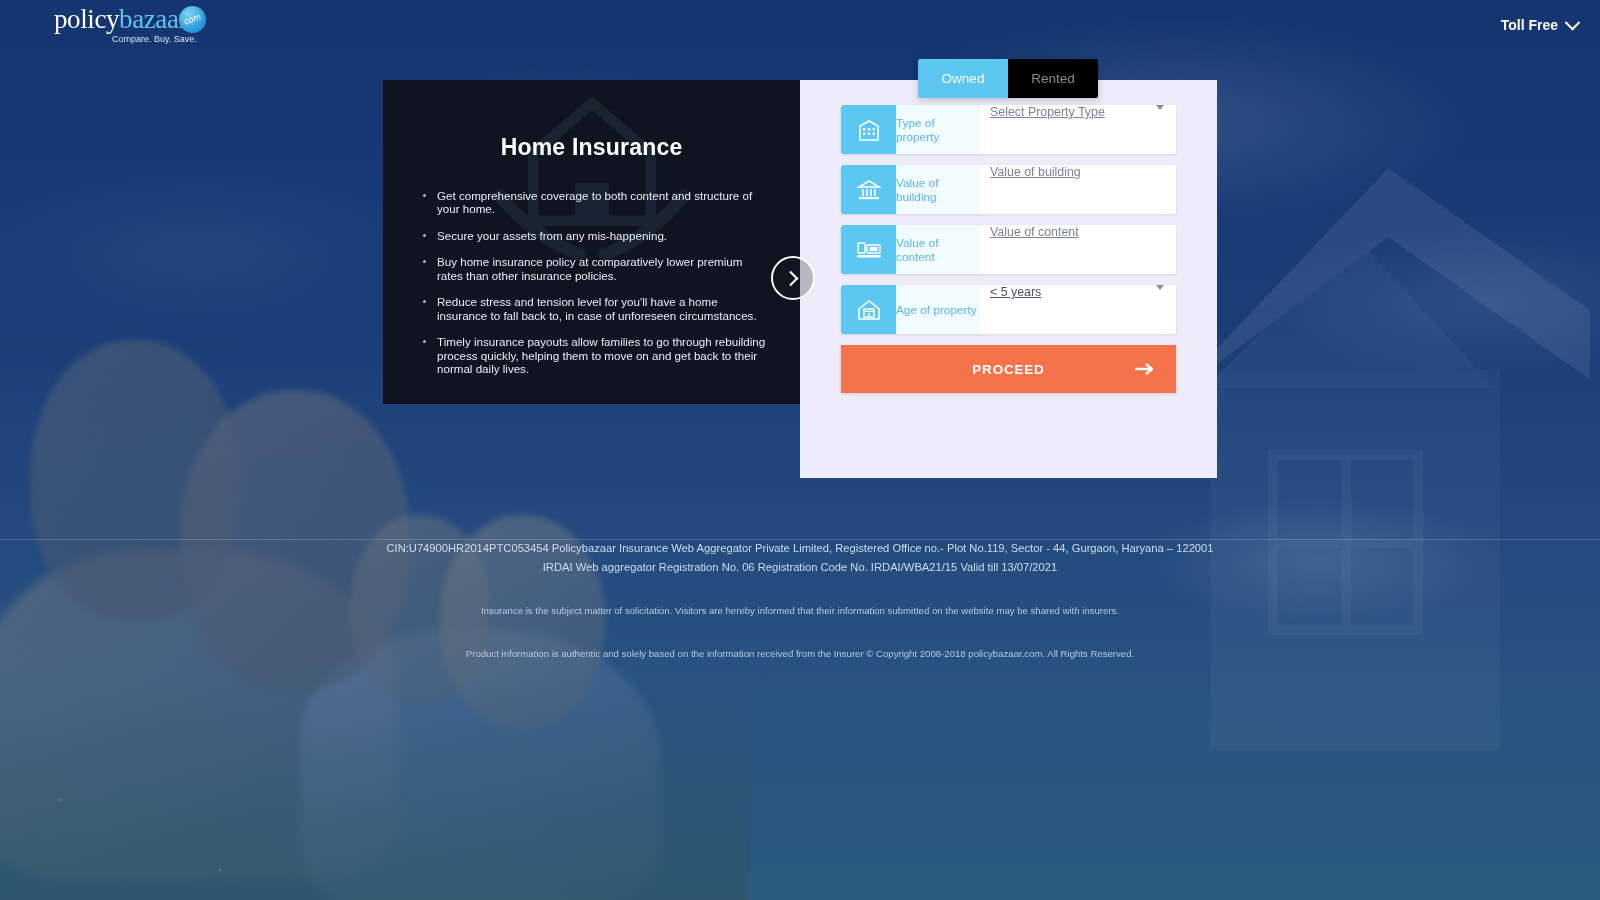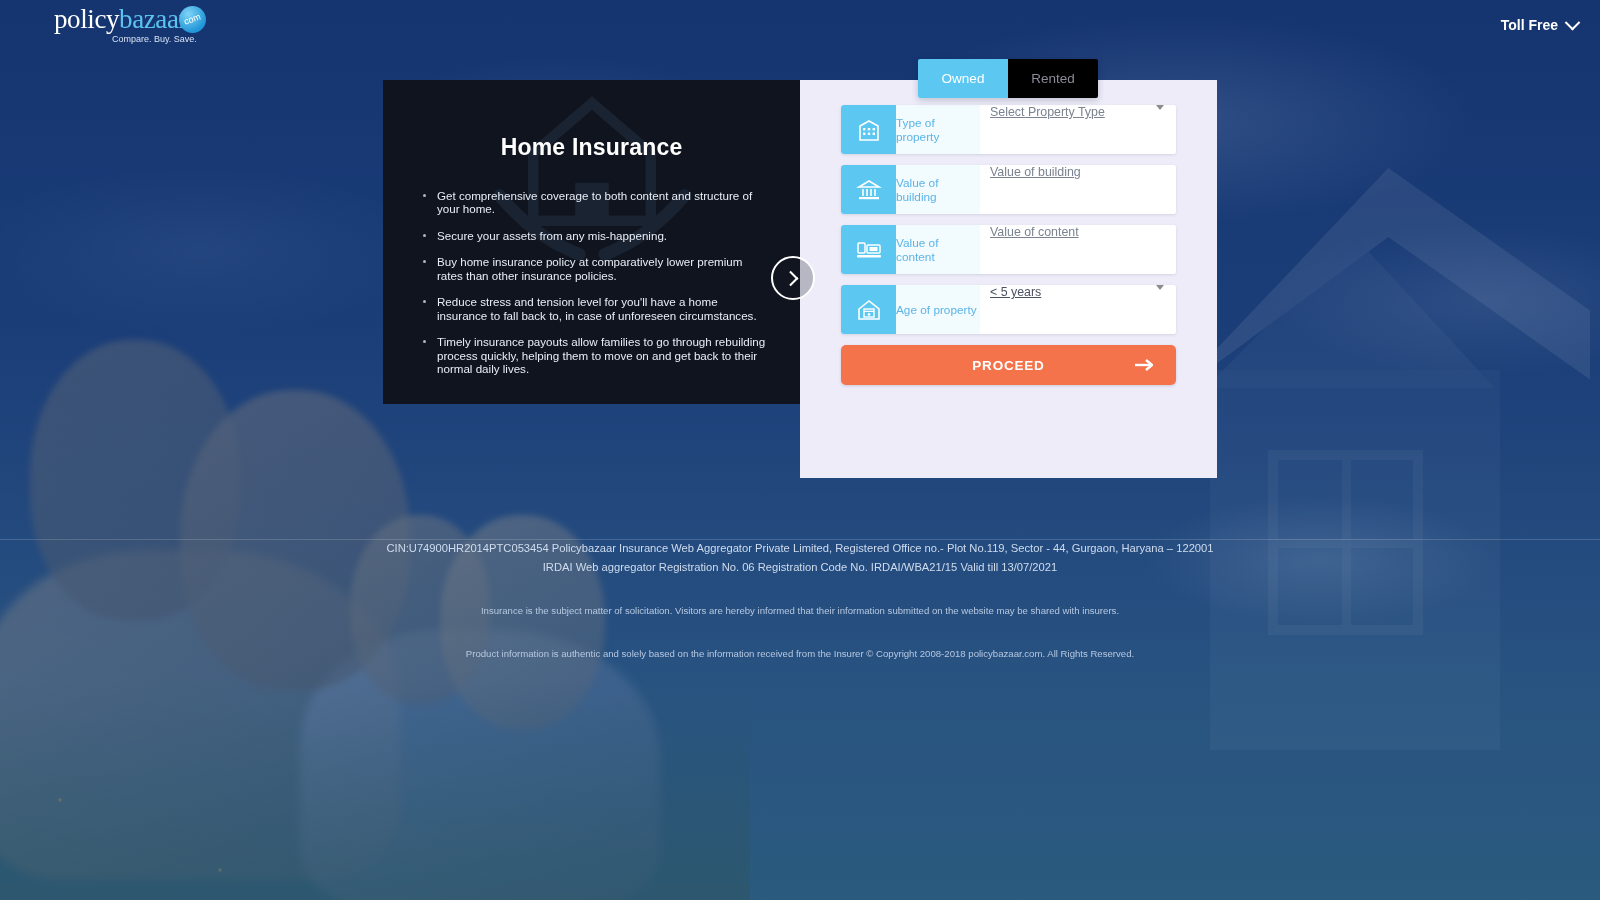--- a/index.html
+++ b/index.html
@@ -175,21 +175,21 @@
     color: #5bb4e8; font-size: 11.8px; padding-left: 0;
   }
   .fval {
     flex: 1; display: flex; justify-content: space-between;
     padding: 0 12px 0 10px; color: #7b8390; font-size: 12.4px; background: #fff; text-decoration: underline;
   }
   .fval.filled { color: #4a5160; }
   .caret { width: 0; height: 0; border-left: 4px solid transparent; border-right: 4px solid transparent;
            border-top: 5px solid #8d8d8d; }
   .proceed {
-    margin-top: 9px; height: 40px; width: 100%; background: #f4734a; border: none; border-radius: 5px;
+    margin-top: 9px; height: 48px; width: 100%; background: #f4734a; border: none; border-radius: 0;
     color: #ffffff; font-size: 13.5px; font-weight: bold; letter-spacing: .8px;
     display: flex; align-items: center; justify-content: center; position: relative; cursor: pointer;
     box-shadow: 0 1px 3px rgba(40,45,90,.18);
   }
   .proceed .arr { position: absolute; right: 22px; display: flex; align-items: center; }
 
   
   .footer {
     position: absolute; left: 0; top: 542px; width: 1600px;
     text-align: center; z-index: 10; color: #c7d6ea;

